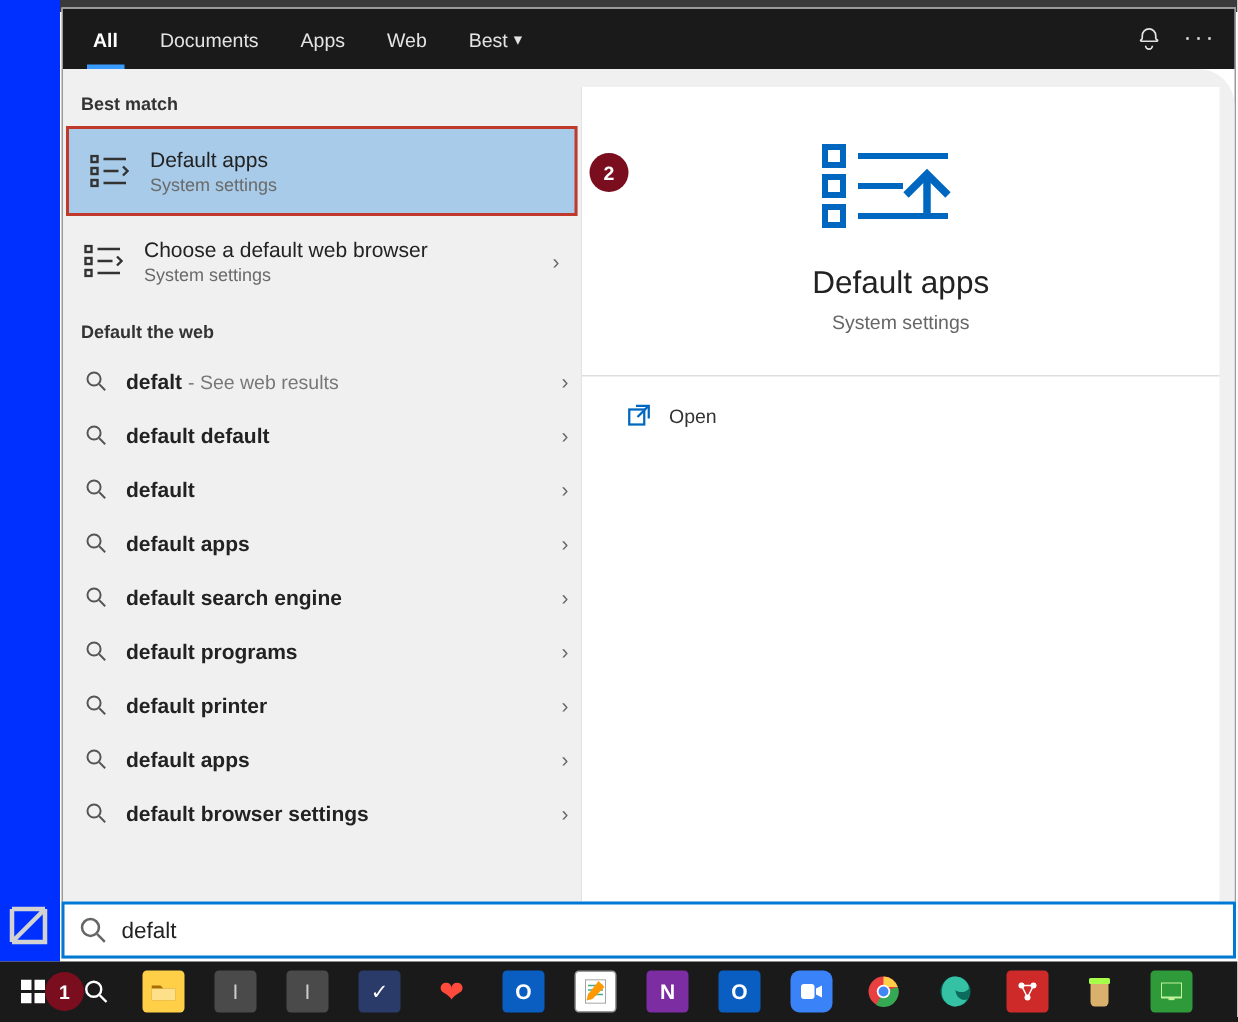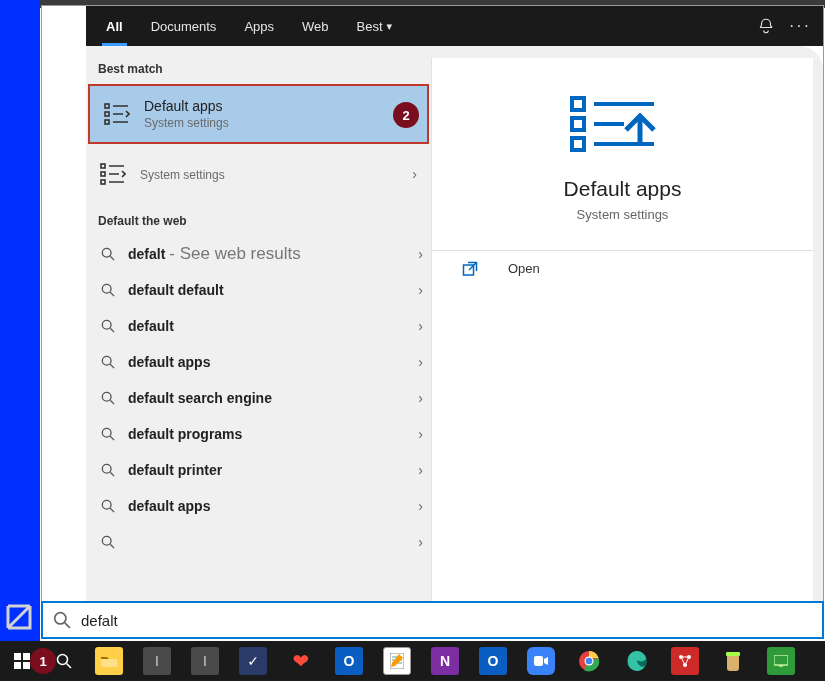--- a/index.html
+++ b/index.html
@@ -26,21 +26,20 @@
   }
   
   .panel {
     position: absolute;
     left: 41px; top: 5px;
     width: 783px; height: 634px;
     background: #fff;
     border: 1px solid #999;
     display: flex;
     flex-direction: column;
-    padding-left: 44px;
   }
   .tabs {
     height: 40px;
     background: #1a1a1a;
     color: #fff;
     display: flex;
     align-items: center;
     padding: 0 6px;
     gap: 0;
   }
@@ -129,21 +128,21 @@
     display: flex; align-items: center;
     height: 36px;
     padding: 0 8px 0 14px;
     cursor: pointer;
   }
   .web-item .mag {
     width: 16px; height: 16px; margin-right: 12px;
     display: flex; align-items: center; justify-content: center;
   }
   .web-item .text { font-size: 14px; color: #222; font-weight: 600; }
-  .web-item .suffix { font-weight: 400; color: #777; margin-left: 4px; font-size: 17px; }
+  .web-item .suffix { font-weight: 400; color: #777; margin-left: 4px; font-size: 13px; }
   .web-item .chevron {
     margin-left: auto; color: #6a6a6a; font-size: 14px;
   }
   
   .preview-icon {
     width: 110px;
     margin: 0 auto 20px auto;
   }
   .preview-title {
     text-align: center;
@@ -152,27 +151,26 @@
     margin-bottom: 6px;
   }
   .preview-sub {
     text-align:center;
     font-size: 13px;
     color: #666;
     margin-bottom: 28px;
   }
   .hr { border-top: 1px solid #dedede; margin: 0 -12px 10px -12px; }
   .open-row {
-    display:flex; align-items:flex-start;
+    display:flex; align-items:center;
     height: 32px;
     padding-left: 18px;
     cursor:pointer;
     font-size: 13px;
     color: #333;
-    gap: 18px;
   }
   .open-row .oicon { width: 16px; height:16px; margin-right: 12px; }
   
   .search-bar {
     position: absolute;
     left: 41px; bottom: 42px;
     width: 783px;
     height: 38px;
     background: #fff;
     border: 2px solid #0078d4;
@@ -289,20 +287,21 @@
               <g fill="none" stroke="#333" stroke-width="1.6">
                 <rect x="1" y="1" width="4" height="4"></rect>
                 <rect x="1" y="9" width="4" height="4"></rect>
                 <rect x="1" y="17" width="4" height="4"></rect>
                 <path d="M9 3h15M9 11h10M9 19h15"></path>
                 <path d="M22 8l3 3-3 3"></path>
               </g>
             </svg>
         </span>
         <div class="titles">
+          <span class="title">Choose a default web browser</span>
           <span class="subtitle">System settings</span>
         </div>
         <span class="chevron">›</span>
       </div>
 
       <div class="section-label">Default the web</div>
 
       <div class="web-item">
         <span class="mag">
             <svg width="14" height="14" viewBox="0 0 16 16">
@@ -384,20 +383,21 @@
         <span class="text">default apps</span>
         <span class="chevron">›</span>
       </div>
       <div class="web-item">
         <span class="mag">
             <svg width="14" height="14" viewBox="0 0 16 16">
               <circle cx="6.5" cy="6.5" r="5" fill="none" stroke="#555" stroke-width="1.5"></circle>
               <path d="M10.5 10.5L15 15" stroke="#555" stroke-width="1.5"></path>
             </svg>
           </span>
+        <span class="text">default browser settings</span>
         <span class="chevron">›</span>
       </div>
     </div>
 
     <div class="right">
       <div class="preview-icon">
         <svg width="110" height="60" viewBox="0 0 110 60">
           <g fill="none" stroke="#0067c0" stroke-width="4">
             <rect x="4" y="4" width="12" height="12"></rect>
             <rect x="4" y="24" width="12" height="12"></rect>

